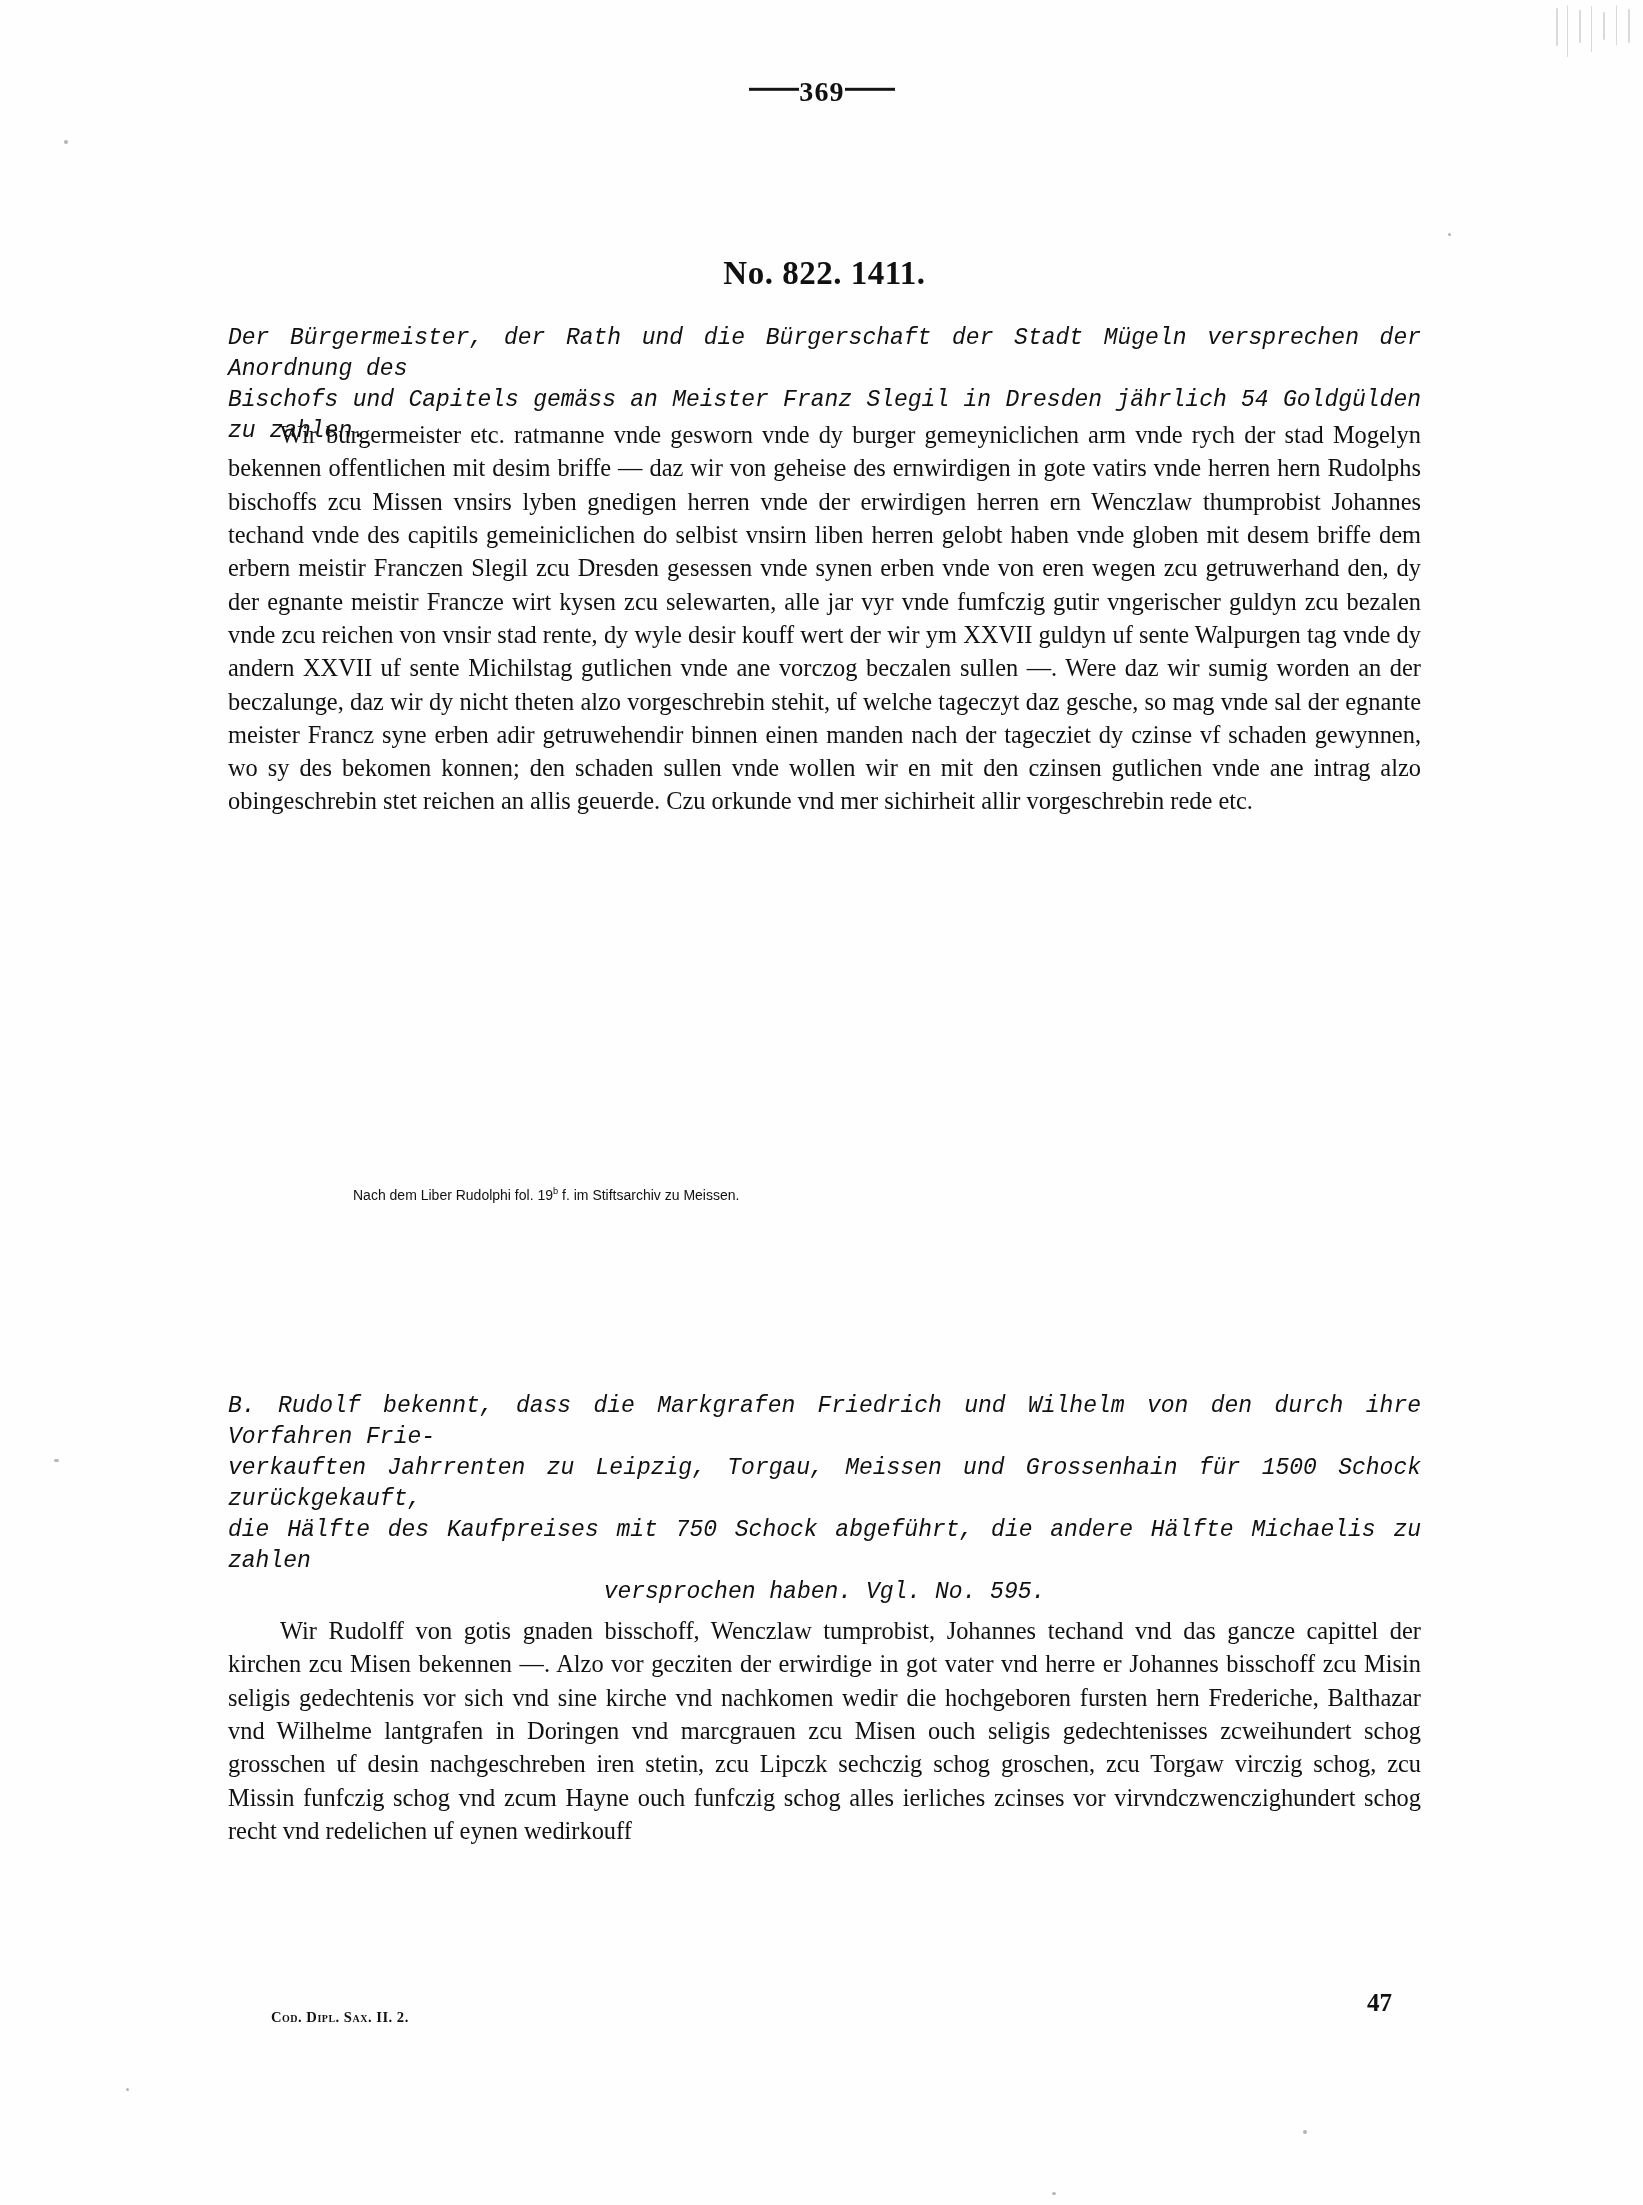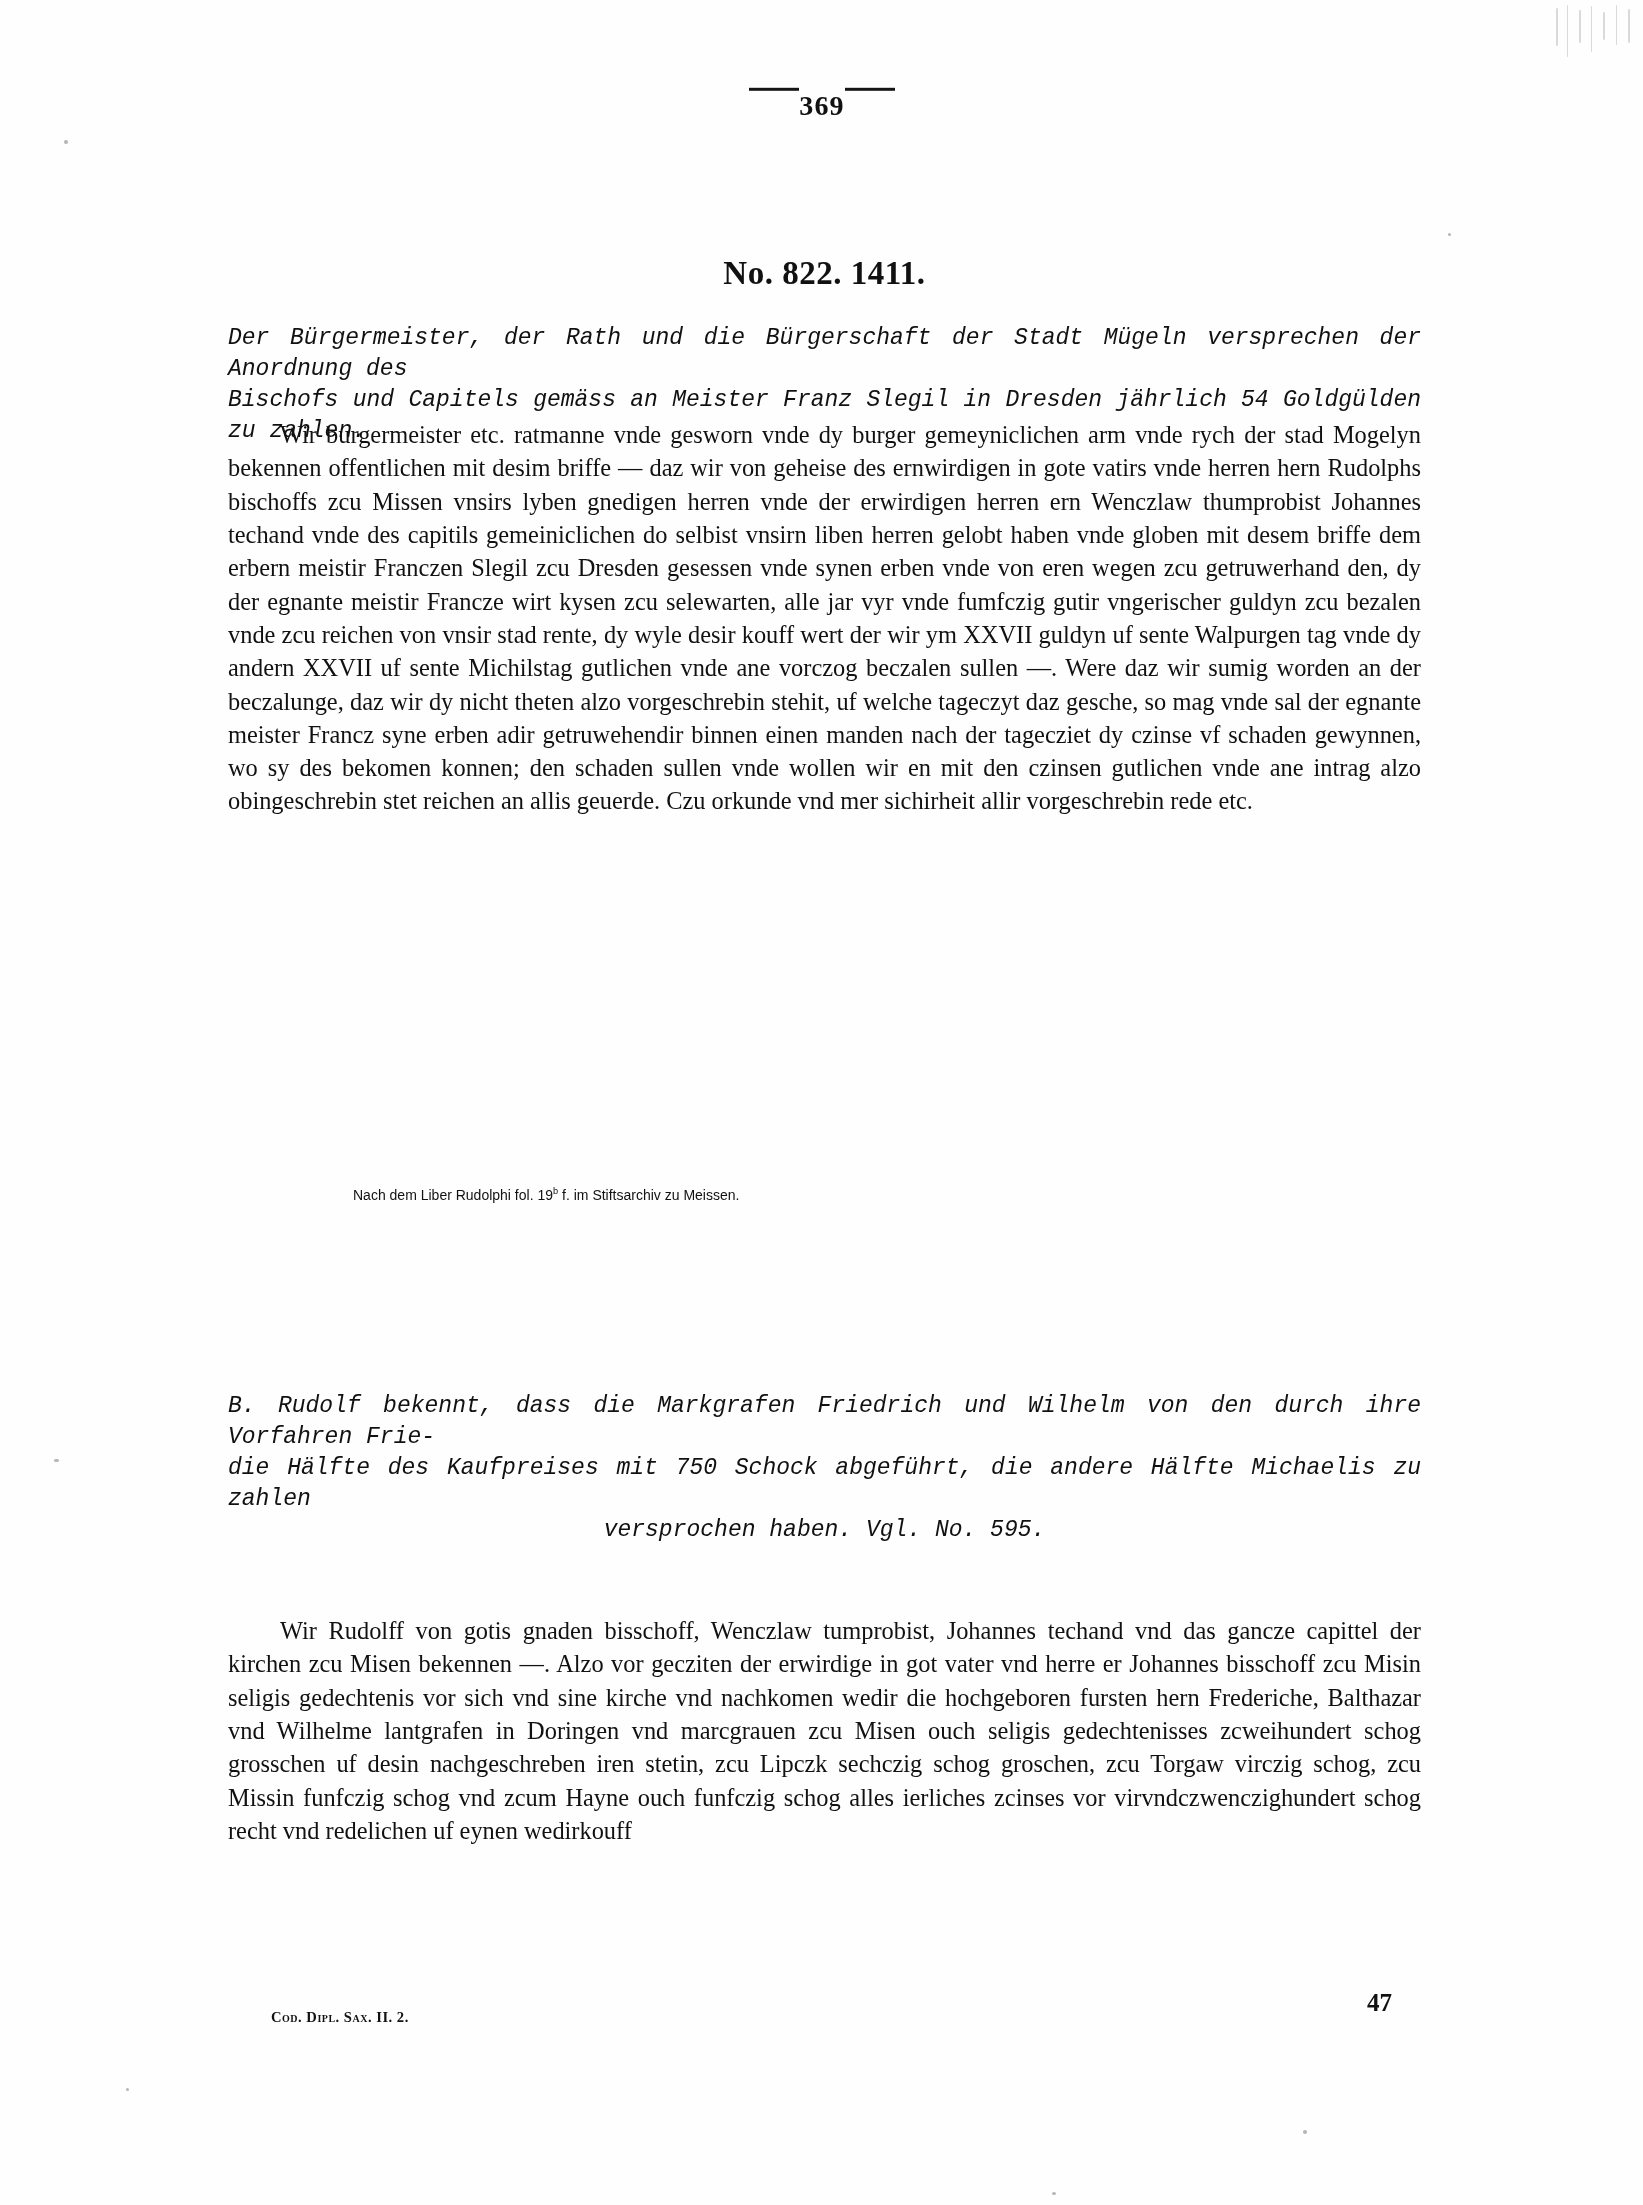--- a/index.html
+++ b/index.html
@@ -30,21 +30,21 @@
     top: 69px;
     left: 0;
     width: 1644px;
     text-align: center;
     font-size: 27px;
     font-weight: bold;
     letter-spacing: 1.1px;
   }
   .rh-inner {
     display: inline-flex;
-    align-items: flex-start;
+    align-items: center;
     gap: 0;
   }
   .rule-dash {
     display: inline-block;
     width: 50px;
     height: 2.7px;
     background: #151515;
     vertical-align: middle;
     transform: translateY(-2.2px);
   }
@@ -170,20 +170,21 @@
     <p>Wir burgermeister etc. ratmanne vnde gesworn vnde dy burger gemeyniclichen arm vnde rych der stad Mogelyn bekennen offentlichen mit desim briffe — daz wir von geheise des ernwirdigen in gote vatirs vnde herren hern Rudolphs bischoffs zcu Missen vnsirs lyben gnedigen herren vnde der erwirdigen herren ern Wenczlaw thumprobist Johannes techand vnde des capitils gemeiniclichen do selbist vnsirn liben herren gelobt haben vnde globen mit desem briffe dem erbern meistir Franczen Slegil zcu Dresden gesessen vnde synen erben vnde von eren wegen zcu getruwerhand den, dy der egnante meistir Francze wirt kysen zcu selewarten, alle jar vyr vnde fumfczig gutir vngerischer guldyn zcu bezalen vnde zcu reichen von vnsir stad rente, dy wyle desir kouff wert der wir ym XXVII guldyn uf sente Walpurgen tag vnde dy andern XXVII uf sente Michilstag gutlichen vnde ane vorczog beczalen sullen —. Were daz wir sumig worden an der beczalunge, daz wir dy nicht theten alzo vorgeschrebin stehit, uf welche tageczyt daz gesche, so mag vnde sal der egnante meister Francz syne erben adir getruwehendir binnen einen manden nach der tagecziet dy czinse vf schaden gewynnen, wo sy des bekomen konnen; den schaden sullen vnde wollen wir en mit den czinsen gutlichen vnde ane intrag alzo obingeschrebin stet reichen an allis geuerde. Czu orkunde vnd mer sichirheit allir vorgeschrebin rede etc.</p>
   </div>
 
   <div class="column source-note" style="top:1185px;">
     <span>Nach dem Liber Rudolphi fol. 19</span><sup>b</sup><span> f. im Stiftsarchiv zu Meissen.</span>
   </div>
 
 
   <div class="column doc-regest centered-tail" style="top:1391px;">
     <p>B. Rudolf bekennt, dass die Markgrafen Friedrich und Wilhelm von den durch ihre Vorfahren Frie-</p>
+    <p>verkauften Jahrrenten zu Leipzig, Torgau, Meissen und Grossenhain für 1500 Schock zurückgekauft,</p>
     <p>die Hälfte des Kaufpreises mit 750 Schock abgeführt, die andere Hälfte Michaelis zu zahlen</p>
     <p>versprochen haben. Vgl. No. 595.</p>
   </div>
 
   <div class="column doc-body" style="top:1614px;">
     <p>Wir Rudolff von gotis gnaden bisschoff, Wenczlaw tumprobist, Johannes techand vnd das gancze capittel der kirchen zcu Misen bekennen —. Alzo vor gecziten der erwirdige in got vater vnd herre er Johannes bisschoff zcu Misin seligis gedechtenis vor sich vnd sine kirche vnd nachkomen wedir die hochgeboren fursten hern Frederiche, Balthazar vnd Wilhelme lantgrafen in Doringen vnd marcgrauen zcu Misen ouch seligis gedechtenisses zcweihundert schog grosschen uf desin nachgeschreben iren stetin, zcu Lipczk sechczig schog groschen, zcu Torgaw virczig schog, zcu Missin funfczig schog vnd zcum Hayne ouch funfczig schog alles ierliches zcinses vor virvndczwenczighundert schog recht vnd redelichen uf eynen wedirkouff</p>
   </div>
 
   <div class="signature-mark">Cod. Dipl. Sax. II. 2.</div>
   <div class="footer-page-number">47</div>

